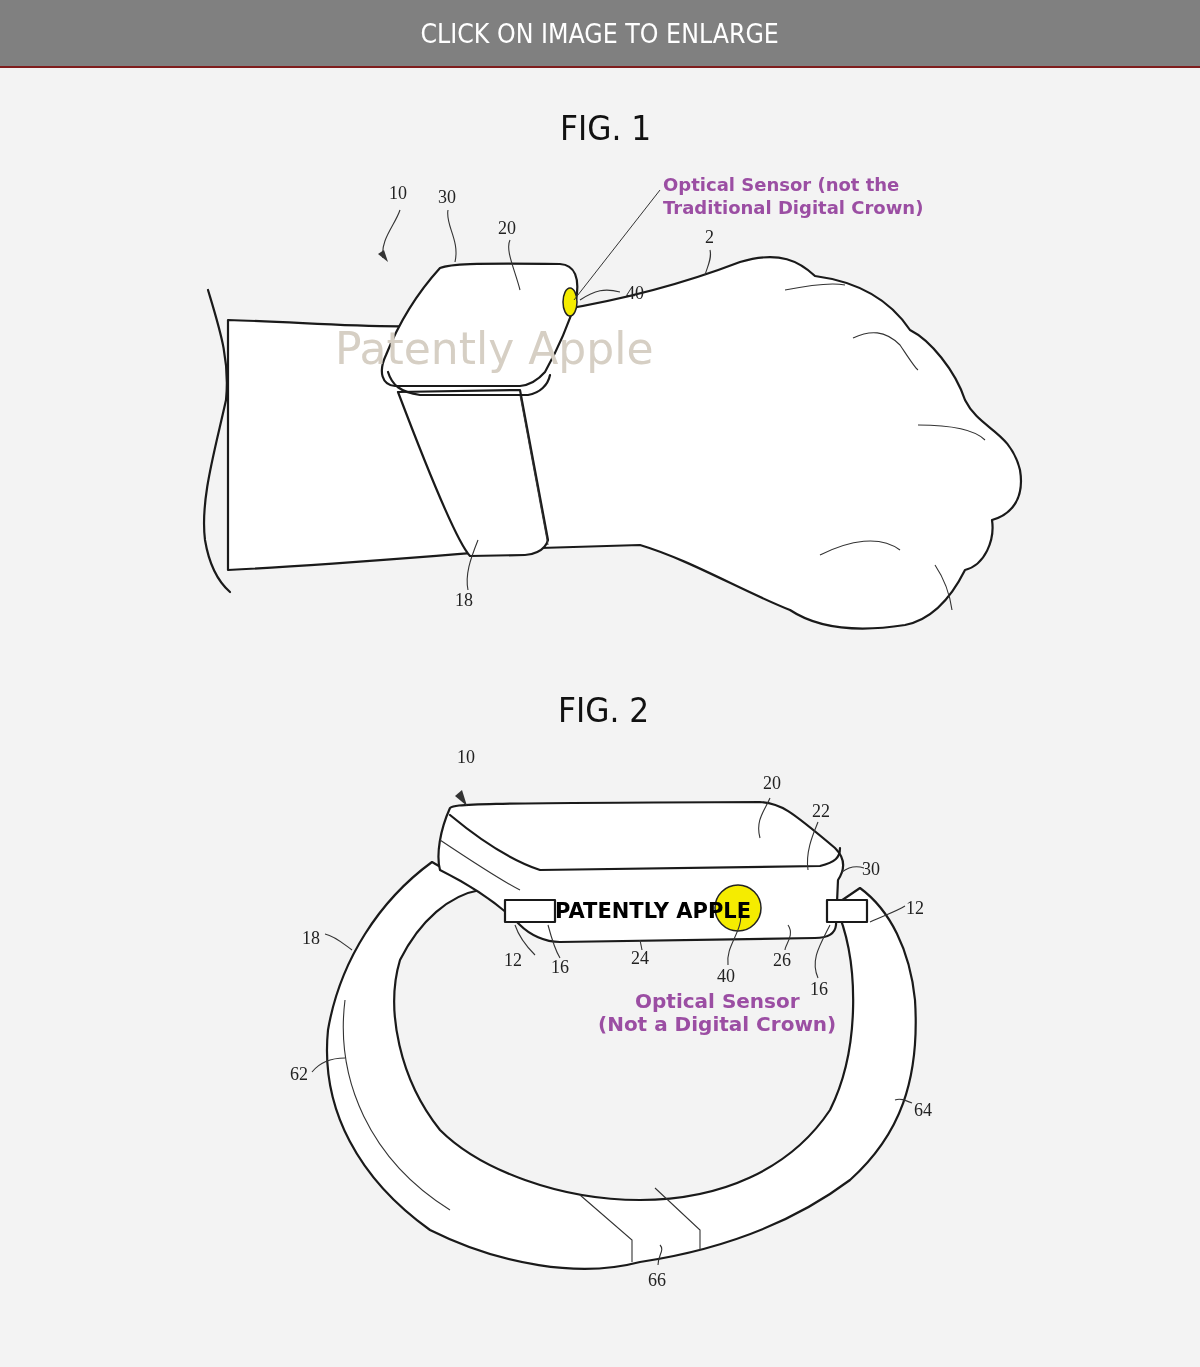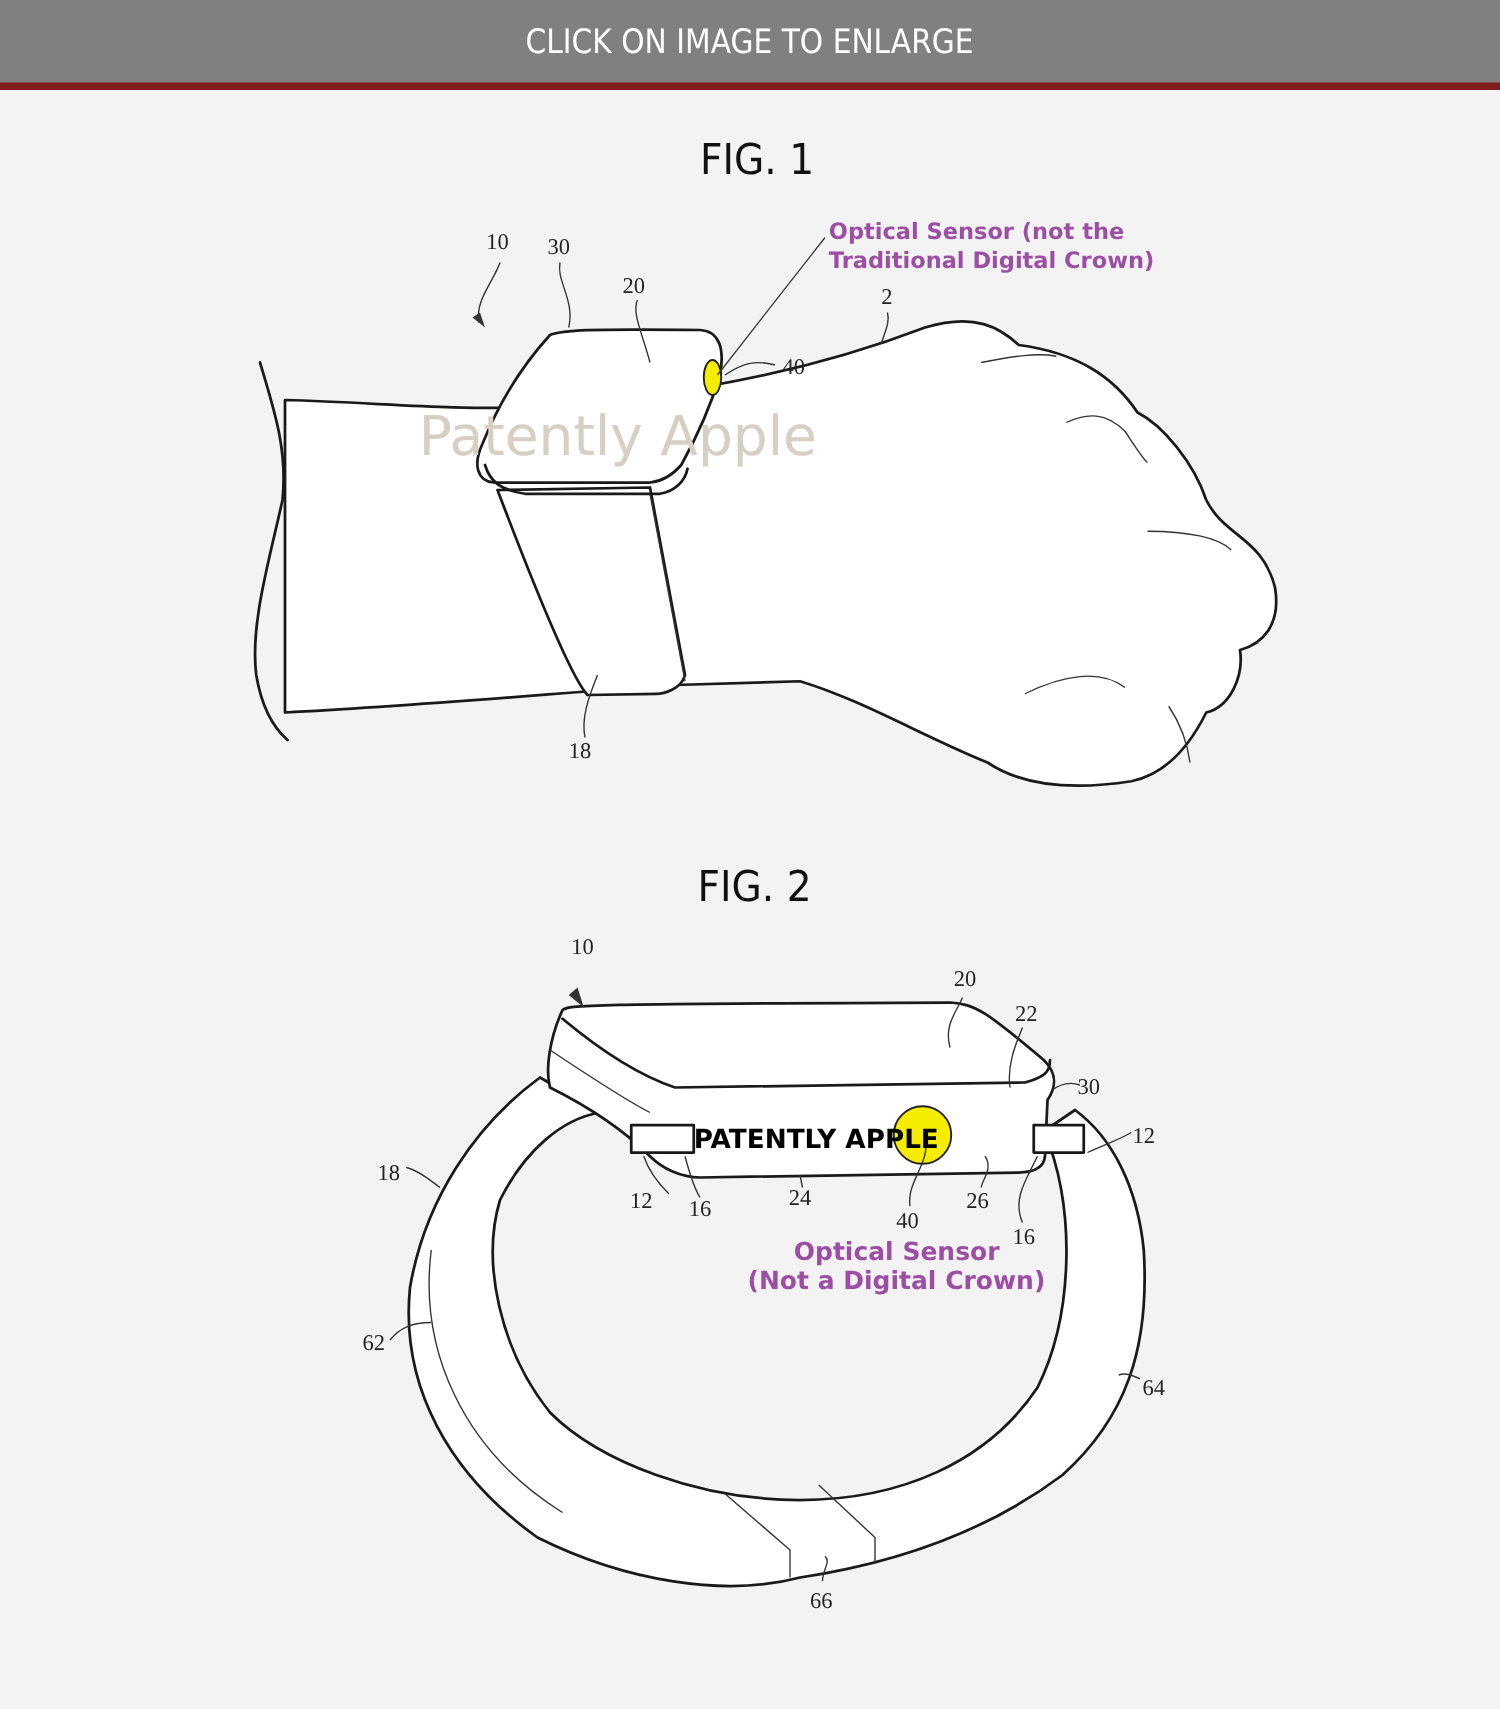--- a/index.html
+++ b/index.html
@@ -1,17 +1,17 @@
 <!DOCTYPE html>
 <html><head>
 <meta charset="utf-8">
 <style>
   html,body{margin:0;padding:0;}
   body{width:1200px;height:1367px;background:#f3f3f3;position:relative;overflow:hidden;font-family:"Liberation Sans",sans-serif;}
-  .topbar{position:absolute;left:0;top:0;width:1200px;height:66px;background:#808080;border-bottom:6px solid #7f1d1d;display:flex;align-items:center;justify-content:center;cursor:pointer;}
+  .topbar{position:absolute;left:0;top:0;width:1200px;height:66px;background:#808080;border-bottom:2px solid #7f1d1d;display:flex;align-items:center;justify-content:center;cursor:pointer;}
   .topbar span{color:#fff;font-size:27px;letter-spacing:0px;font-family:"DejaVu Sans",sans-serif;font-weight:normal;transform:scaleX(0.88);}
   .fig-title{position:absolute;font-family:"DejaVu Sans",sans-serif;font-size:34px;color:#111;transform:scaleX(0.92);}
   svg{position:absolute;left:0;top:0;}
   .ref{font-family:"Liberation Serif",serif;font-size:18px;fill:#222;}
   .callout{font-family:"DejaVu Sans",sans-serif;font-weight:bold;fill:#9b4ea3;}
   .wm{font-family:"DejaVu Sans",sans-serif;fill:#d6cfc4;}
   .ln{fill:none;stroke:#1a1a1a;stroke-width:2.2;stroke-linejoin:round;stroke-linecap:round;}
   .thin{fill:none;stroke:#333;stroke-width:1.1;}
   .w{fill:#fff;}
 </style>

